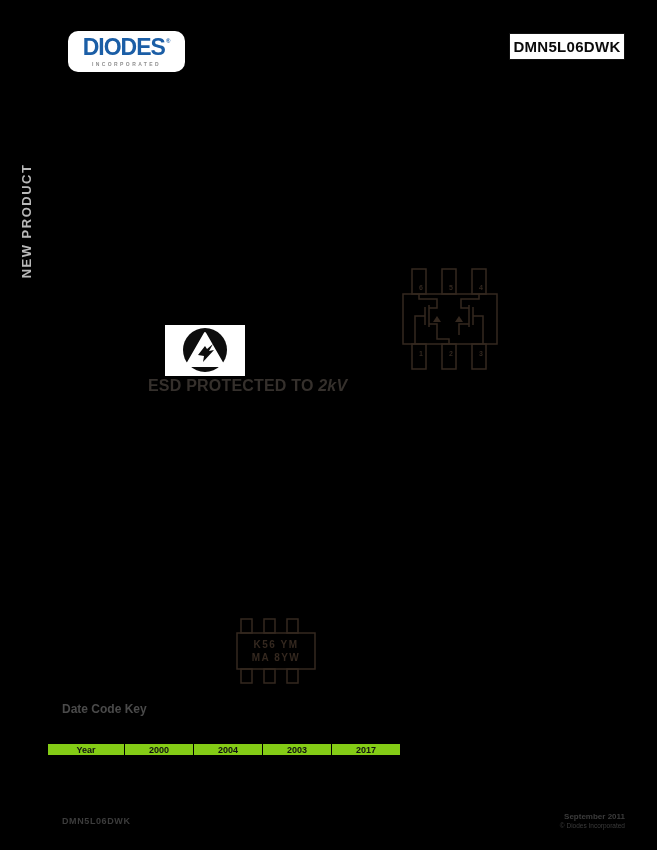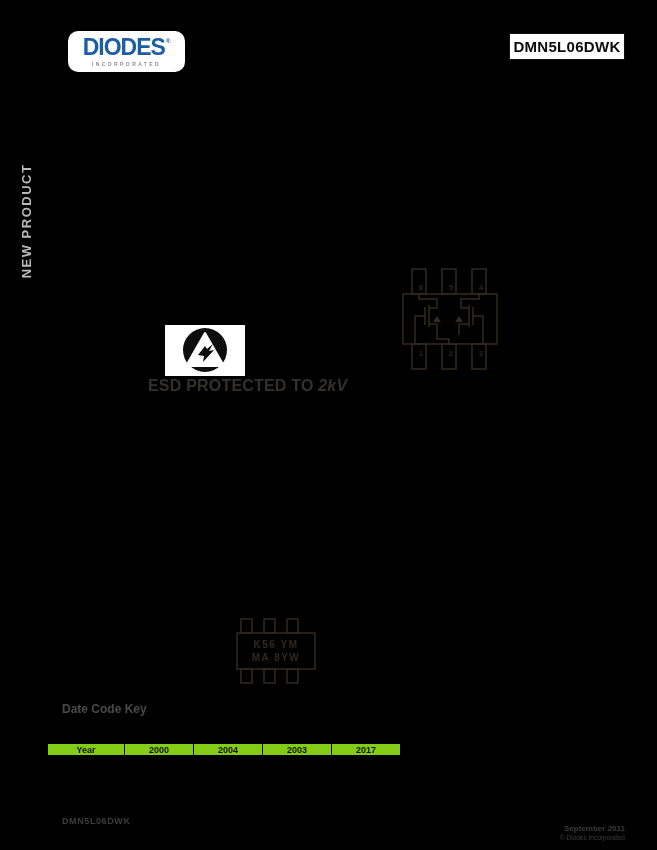--- a/index.html
+++ b/index.html
@@ -70,21 +70,21 @@
   table.datecode td.c{width:68px;}
   table.datecode tr.hdr td{font-weight:bold;}
   table.datecode tr.val td{color:#3d3d3d;}
   table.datecode tr.val td.c0{font-weight:bold;color:#111;}
   
   .footer-part{
     position:absolute;left:62px;top:816px;font-size:9px;font-weight:bold;color:#3c3c3c;
     letter-spacing:0.6px;
   }
   .footer-right{position:absolute;right:32px;top:812px;text-align:right;color:#3c3c3c;}
-  .footer-date{font-size:8px;font-weight:bold;margin-top:12px;}
+  .footer-date{font-size:8px;font-weight:bold;}
   .footer-copy{font-size:6.5px;margin-top:1px;}
 </style>
 </head>
 <body>
 
 <div class="page">
 
   <div class="logo-box">
     <div class="logo-row">
       <span class="logo-text">DIODES</span>

